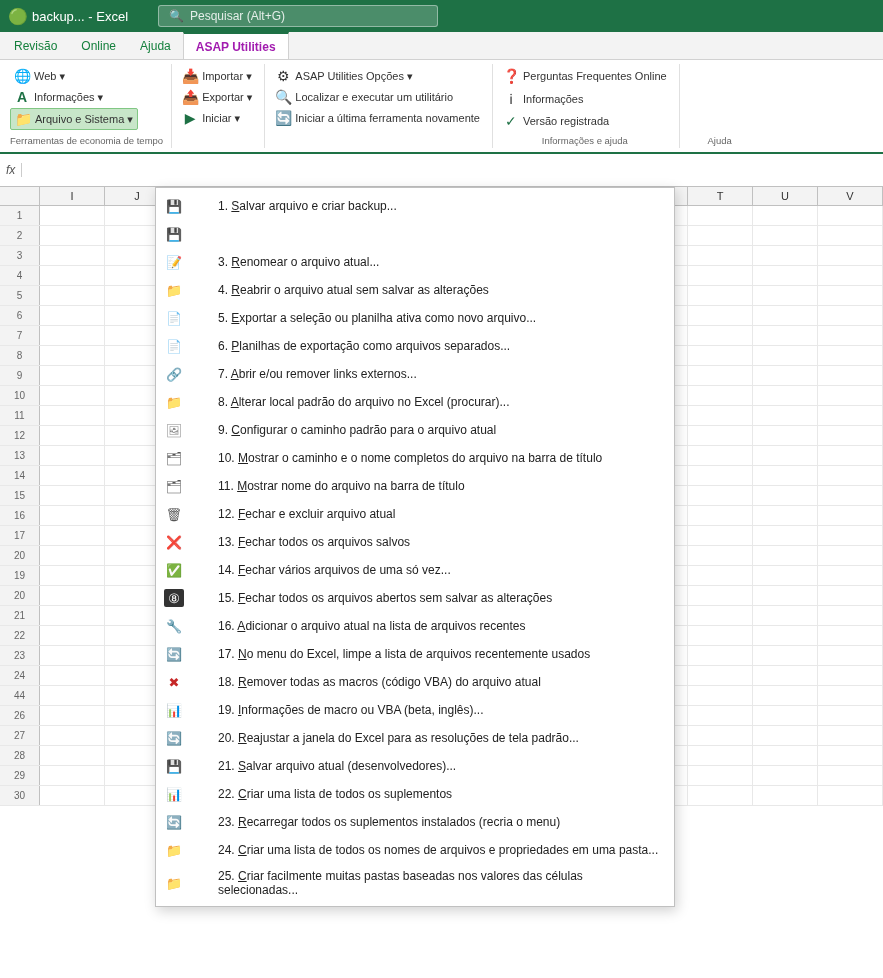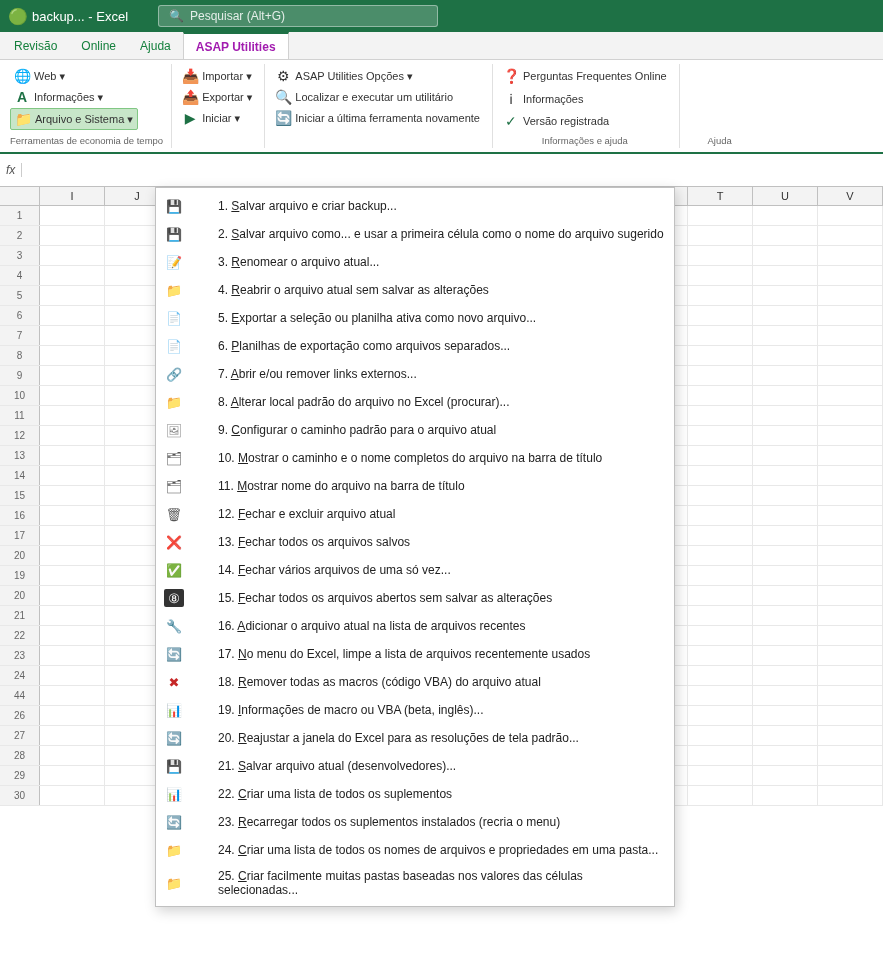--- a/index.html
+++ b/index.html
@@ -626,21 +626,20 @@
   </div>
 
   <div class="dropdown-menu" style="top:0; left:155px;">
     <div id="menu-items">
         <div class="menu-item">
     <div class="menu-item-icon" style="color:#1565c0;">💾</div>
     <div class="menu-item-text">1. <u>S</u>alvar arquivo e criar backup...</div>
   </div>
         <div class="menu-item">
     <div class="menu-item-icon" style="color:#1565c0;">💾</div>
-    <div class="menu-item-text">2. <u>S</u>alvar arquivo como... e usar a primeira célula como o nome do arquivo sugerido</div>
   </div>
         <div class="menu-item">
     <div class="menu-item-icon" style="color:#555;">📝</div>
     <div class="menu-item-text">3. <u>R</u>enomear o arquivo atual...</div>
   </div>
         <div class="menu-item">
     <div class="menu-item-icon" style="color:#888;">📁</div>
     <div class="menu-item-text">4. <u>R</u>eabrir o arquivo atual sem salvar as alterações</div>
   </div>
         <div class="menu-item">

